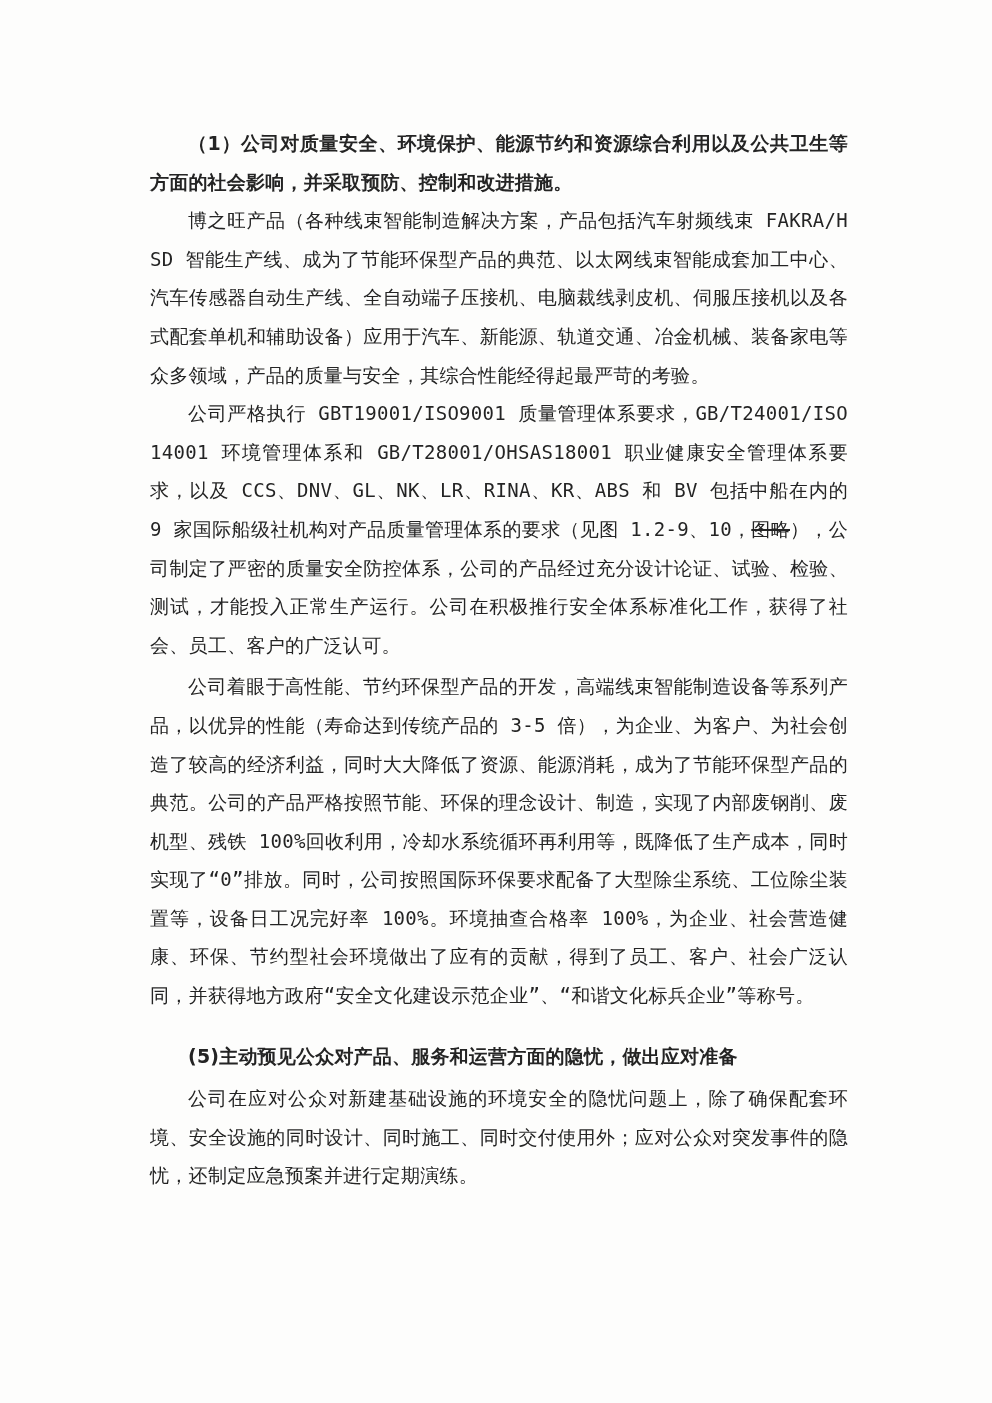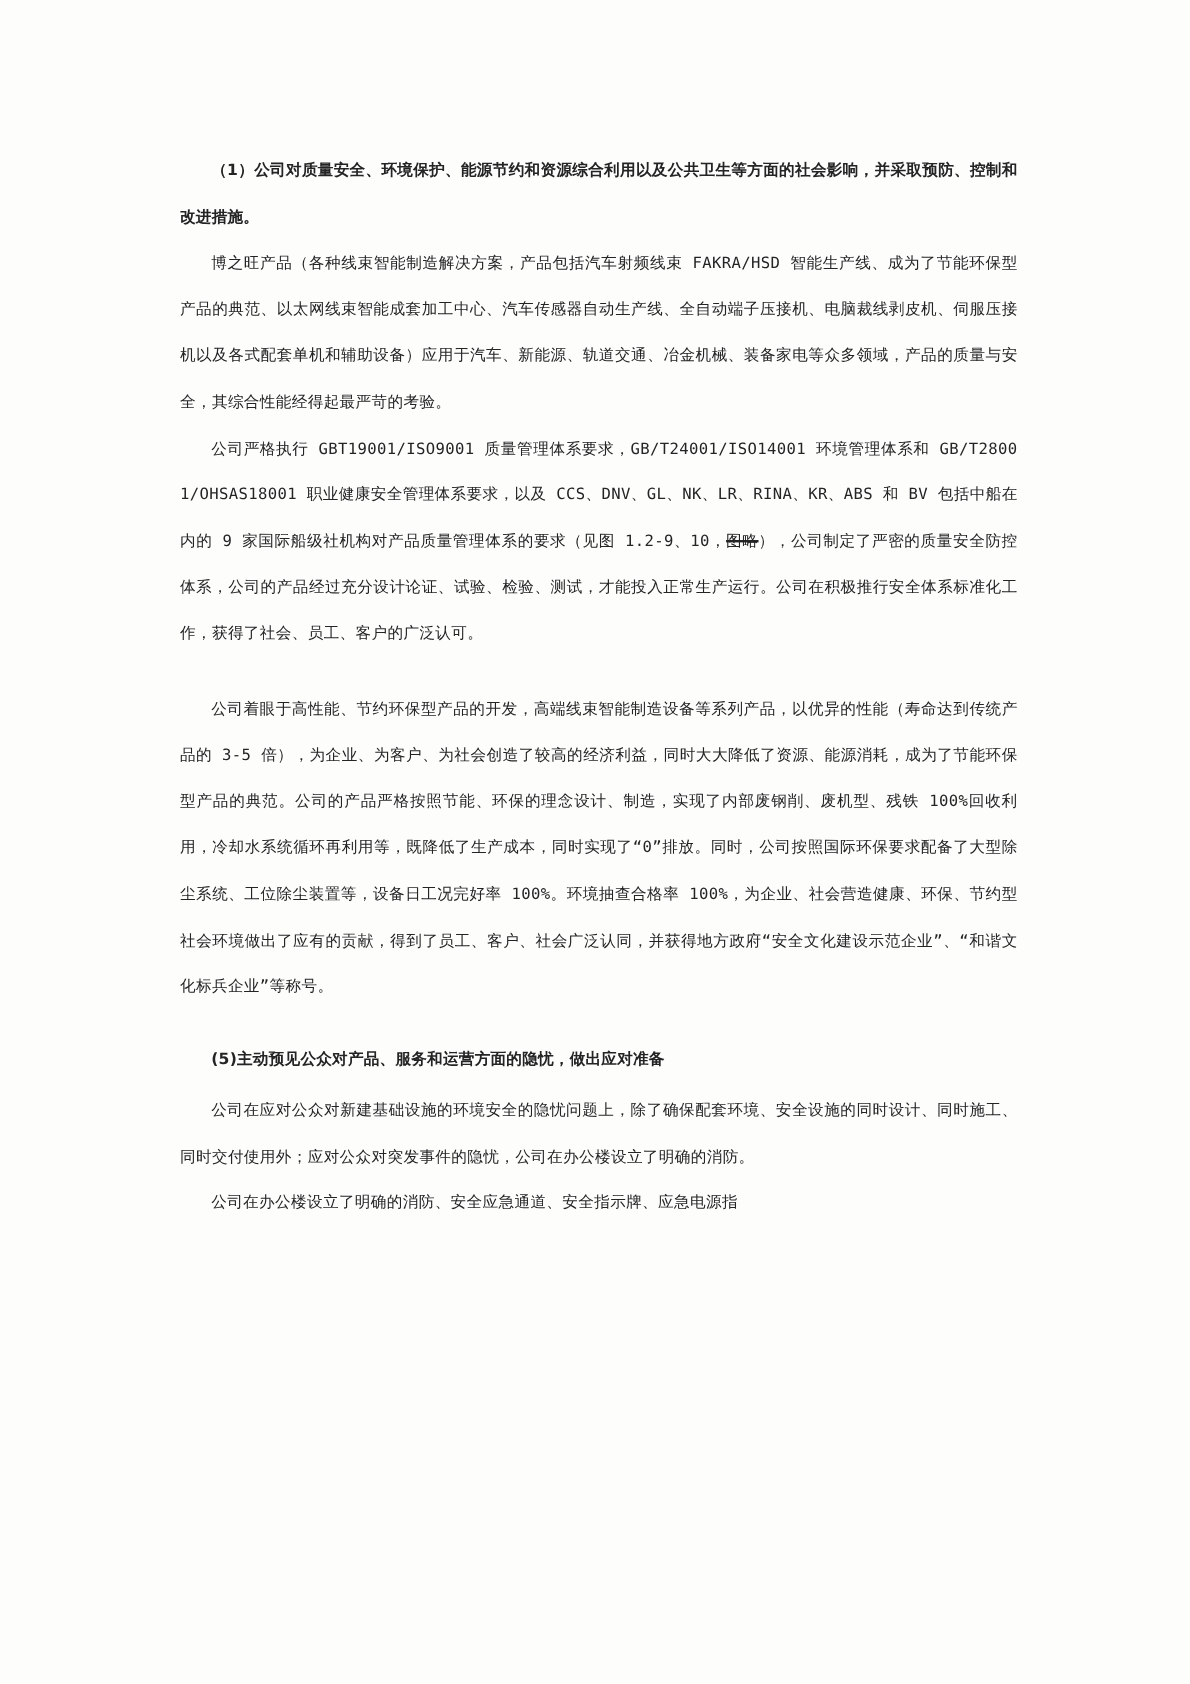--- a/index.html
+++ b/index.html
@@ -18,35 +18,35 @@
     color: #242424;
   }
   .text-block {
     position: absolute;
     left: 150px;
     top: 124px;
     width: 698px;
   }
   .para {
     margin: 0;
-    font-size: 13px;
+    font-size: 19px;
     line-height: 38.6px;
     text-align: justify;
     text-justify: inter-ideograph;
     text-indent: 2em;
     letter-spacing: 0.3px;
     word-break: break-all;
   }
   .heading {
     font-family: "DejaVu Sans", "Liberation Sans", sans-serif;
     font-weight: 700;
     letter-spacing: 0.2px;
   }
   .gap-before-sm { }
-  .gap-before-xs { margin-top: 24px; }
+  .gap-before-xs { margin-top: 3px; }
   .gap-before-lg { margin-top: 22px; }
   .gap-before-md { margin-top: 4px; }
   .strike {
     text-decoration: line-through;
     text-decoration-thickness: 2px;
   }
 </style>
 </head>
 <body>
 
@@ -56,18 +56,17 @@
     <p class="para heading">（1）公司对质量安全、环境保护、能源节约和资源综合利用以及公共卫生等方面的社会影响，并采取预防、控制和改进措施。</p>
 
     <p class="para">博之旺产品（各种线束智能制造解决方案，产品包括汽车射频线束 FAKRA/HSD 智能生产线、成为了节能环保型产品的典范、以太网线束智能成套加工中心、汽车传感器自动生产线、全自动端子压接机、电脑裁线剥皮机、伺服压接机以及各式配套单机和辅助设备）应用于汽车、新能源、轨道交通、冶金机械、装备家电等众多领域，产品的质量与安全，其综合性能经得起最严苛的考验。</p>
 
     <p class="para gap-before-sm"><span>公司严格执行 GBT19001/ISO9001 质量管理体系要求，GB/T24001/ISO14001 环境管理体系和 GB/T28001/OHSAS18001 职业健康安全管理体系要求，以及 CCS、DNV、GL、NK、LR、RINA、KR、ABS 和 BV 包括中船在内的 9 家国际船级社机构对产品质量管理体系的要求（见图 1.2-9、10，</span><span class="strike">图略</span><span>），公司制定了严密的质量安全防控体系，公司的产品经过充分设计论证、试验、检验、测试，才能投入正常生产运行。公司在积极推行安全体系标准化工作，获得了社会、员工、客户的广泛认可。</span></p>
 
     <p class="para gap-before-xs">公司着眼于高性能、节约环保型产品的开发，高端线束智能制造设备等系列产品，以优异的性能（寿命达到传统产品的 3-5 倍），为企业、为客户、为社会创造了较高的经济利益，同时大大降低了资源、能源消耗，成为了节能环保型产品的典范。公司的产品严格按照节能、环保的理念设计、制造，实现了内部废钢削、废机型、残铁 100%回收利用，冷却水系统循环再利用等，既降低了生产成本，同时实现了“0”排放。同时，公司按照国际环保要求配备了大型除尘系统、工位除尘装置等，设备日工况完好率 100%。环境抽查合格率 100%，为企业、社会营造健康、环保、节约型社会环境做出了应有的贡献，得到了员工、客户、社会广泛认同，并获得地方政府“安全文化建设示范企业”、“和谐文化标兵企业”等称号。</p>
 
     <p class="para heading gap-before-lg">(5)主动预见公众对产品、服务和运营方面的隐忧，做出应对准备</p>
 
-    <p class="para gap-before-md">公司在应对公众对新建基础设施的环境安全的隐忧问题上，除了确保配套环境、安全设施的同时设计、同时施工、同时交付使用外；应对公众对突发事件的隐忧，公司在办公楼设立了明确的消防。</p>
+    <p class="para gap-before-md">公司在应对公众对新建基础设施的环境安全的隐忧问题上，除了确保配套环境、安全设施的同时设计、同时施工、同时交付使用外；应对公众对突发事件的隐忧，还制定应急预案并进行定期演练。</p>
 
-    <p class="para">公司在办公楼设立了明确的消防、安全应急通道、安全指示牌、应急电源指</p>
 
   </div>
 </div>
 
 </body></html>

